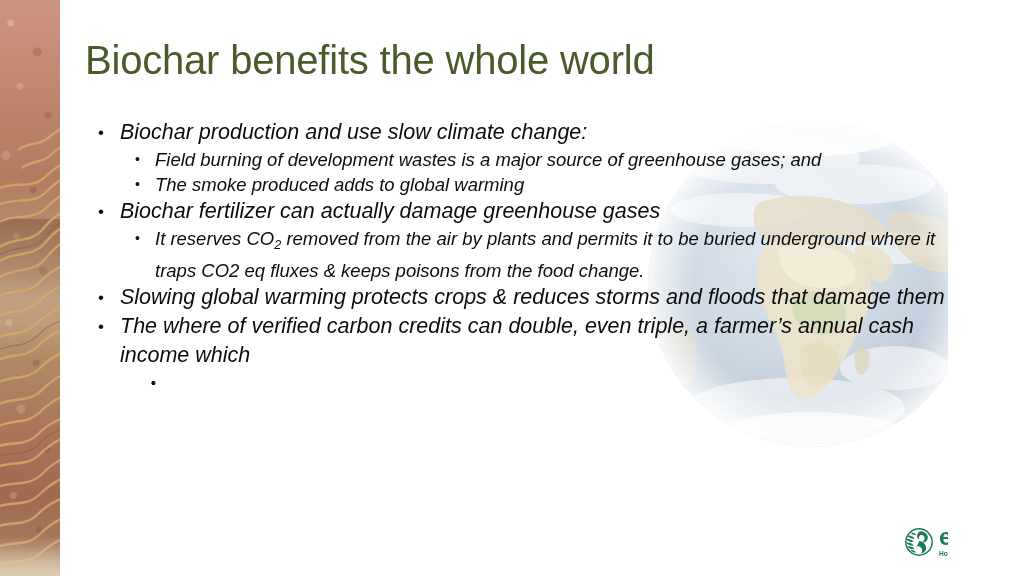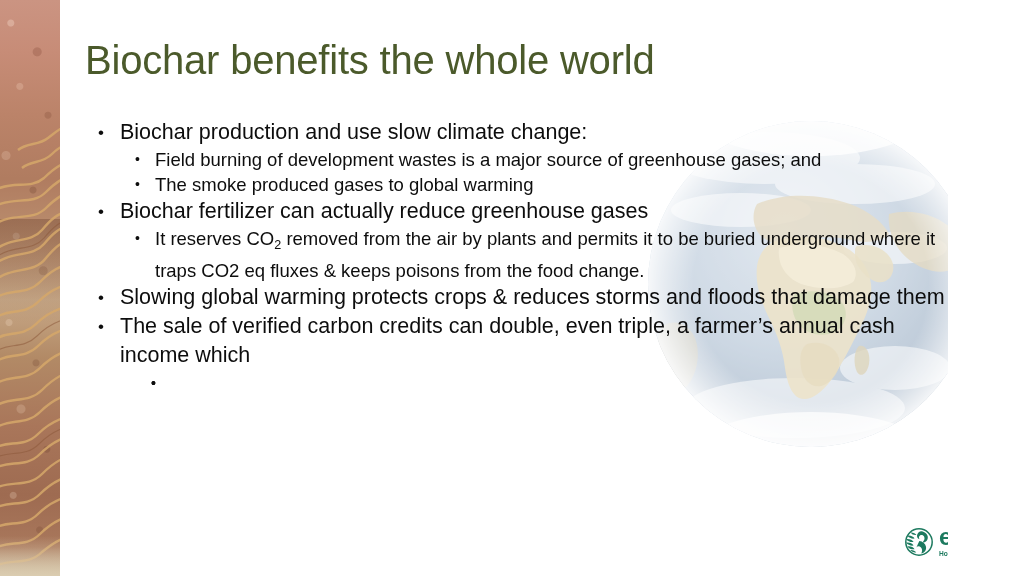--- a/index.html
+++ b/index.html
@@ -134,20 +134,21 @@
     display: block;
   }
   .bullet .marker {
     position: absolute;
     left: 0;
     top: 0;
     line-height: inherit;
   }
   .bullet .txt {
     display: block;
+    font-style: italic;
   }
 
   
   .lvl1 {
     font-size: 21.5px;
     line-height: 29px;
     padding-left: 34px;
     margin-bottom: 0px;
   }
   .lvl1 > .marker {
@@ -334,41 +335,41 @@
       <span class="txt">Biochar production and use slow climate change:</span>
     </div>
 
     <div class="bullet lvl2">
       <span class="marker">•</span>
       <span class="txt">Field burning of development wastes is a major source of greenhouse gases; and</span>
     </div>
 
     <div class="bullet lvl2">
       <span class="marker">•</span>
-      <span class="txt">The smoke produced gases to global warming</span>
+      <span class="txt">The smoke produced adds to global warming</span>
     </div>
 
     <div class="bullet lvl1">
       <span class="marker">•</span>
-      <span class="txt">Biochar fertilizer can actually reduce greenhouse gases</span>
+      <span class="txt">Biochar fertilizer can actually damage greenhouse gases</span>
     </div>
 
     <div class="bullet lvl2">
       <span class="marker">•</span>
       <span class="txt"><span>It reserves CO</span><sub>2</sub><span> removed from the air by plants and permits it to be buried underground where it traps CO2 eq fluxes &amp; keeps poisons from the food change.</span></span>
     </div>
 
     <div class="bullet lvl1">
       <span class="marker">•</span>
       <span class="txt">Slowing global warming protects crops &amp; reduces storms and floods that damage them</span>
     </div>
 
     <div class="bullet lvl1">
       <span class="marker">•</span>
-      <span class="txt">The sale of verified carbon credits can double, even triple, a farmer’s annual cash income which</span>
+      <span class="txt">The where of verified carbon credits can double, even triple, a farmer’s annual cash income which</span>
     </div>
 
     <div class="bullet lvl2b">
       <span class="marker">•</span>
     </div>
 
     <div class="bullet lvl2b">
       <span class="marker">•</span>
     </div>
 

